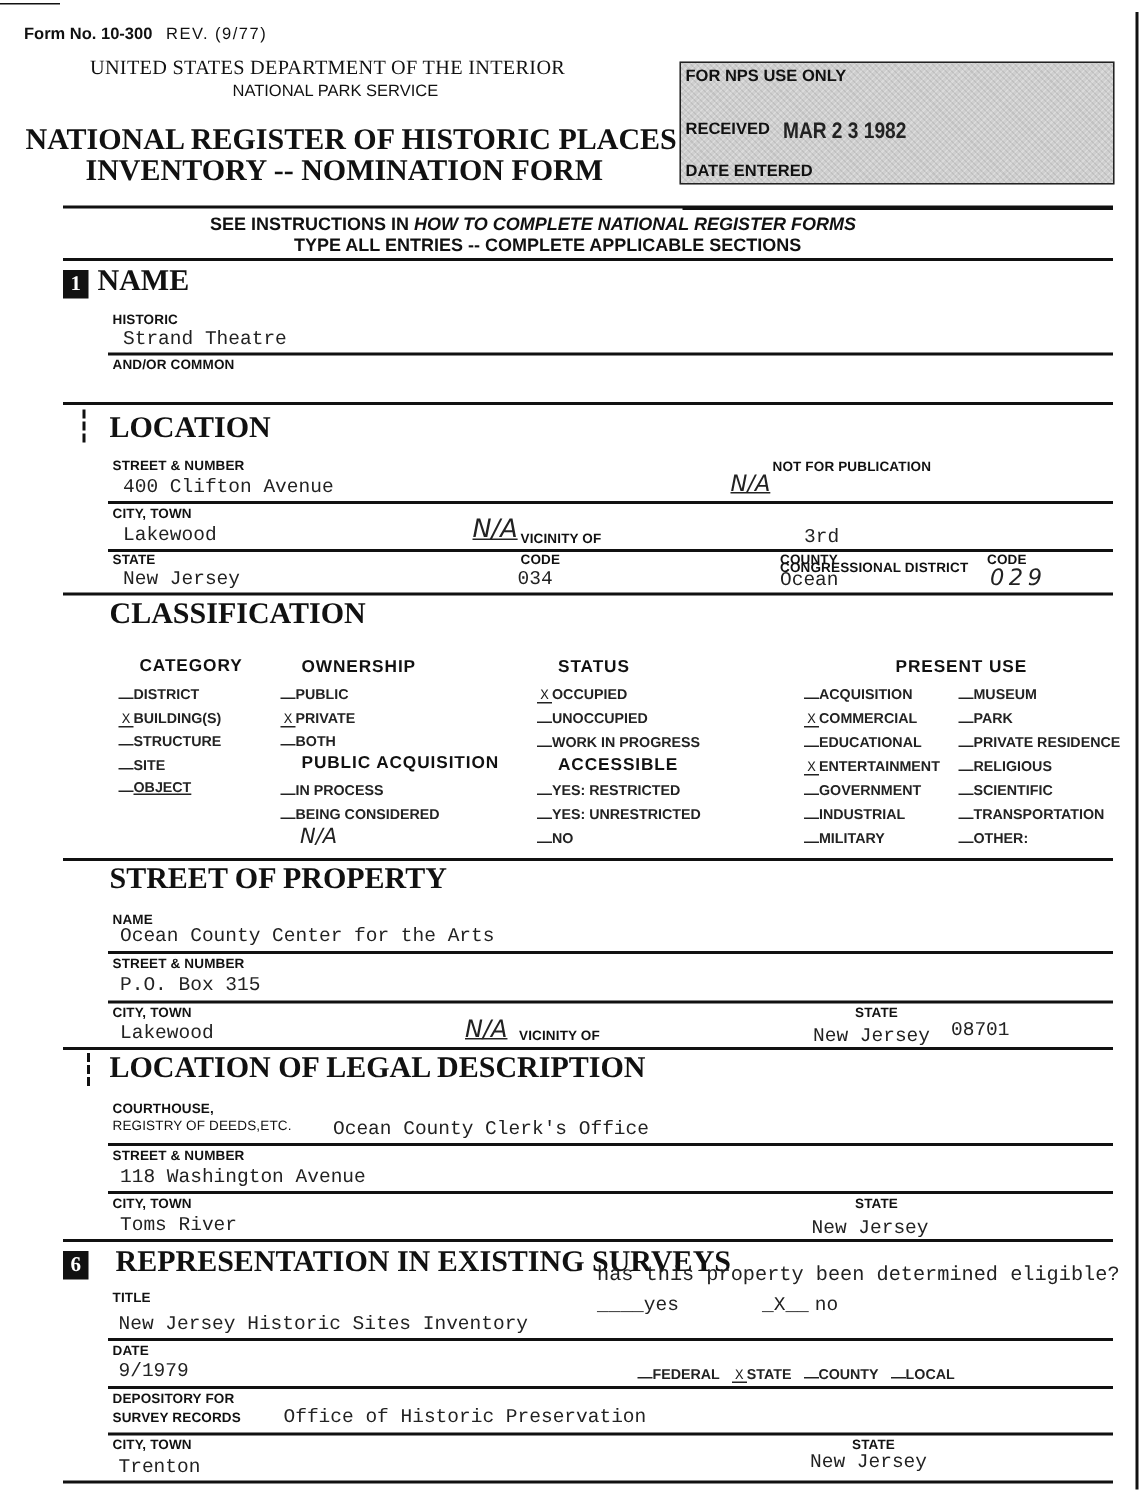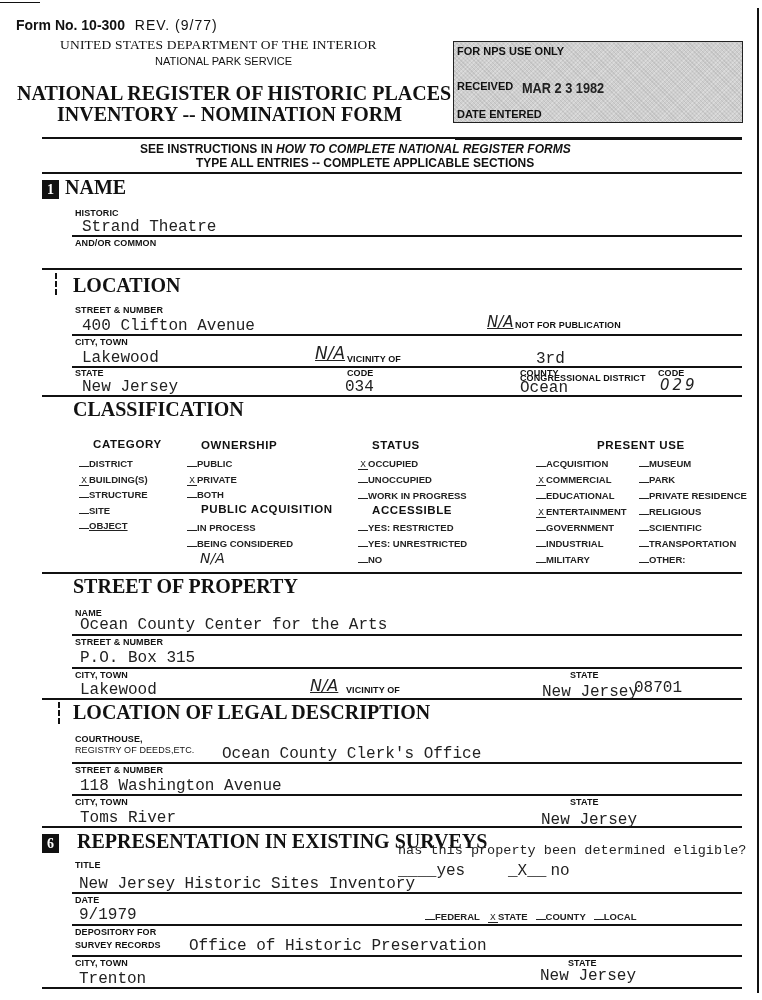--- a/index.html
+++ b/index.html
@@ -2,41 +2,41 @@
 <html><head>
 <meta charset="utf-8">
 <style>
   html, body { margin:0; padding:0; background:#ffffff; }
   body { width:762px; height:1000px; position:relative; overflow:hidden; color:#111; }
   .serif { font-family: "Liberation Serif", "DejaVu Serif", serif; }
   .sans { font-family: "Liberation Sans", "DejaVu Sans", sans-serif; }
   .abs { position:absolute; white-space:nowrap; }
   .hr { position:absolute; height:0; border-top:2px solid #111; }
   .lbl { font-family:"Liberation Sans","DejaVu Sans",sans-serif; font-size:9px; font-weight:bold; letter-spacing:0.1px; color:#111; }
-  .val { font-family:"Liberation Mono","DejaVu Sans Mono",monospace; font-size:16px; color:#222; }
+  .val { font-family:"Liberation Mono","DejaVu Sans Mono",monospace; font-size:13px; color:#222; }
   .hand { font-family:"DejaVu Sans", sans-serif; font-size:15px; color:#222; font-style:italic; }
   .sec-title { font-family:"Liberation Serif","DejaVu Serif",serif; font-weight:bold; font-size:20px; color:#111; }
   .num-box { display:inline-block; width:17px; height:19px; background:#111; color:#fff; font-family:"Liberation Serif",serif; font-weight:bold; font-size:14px; text-align:center; line-height:19px; }
   .opt { font-family:"Liberation Sans","DejaVu Sans",sans-serif; font-size:9.5px; font-weight:bold; color:#222; }
   .colhead { font-family:"Liberation Sans","DejaVu Sans",sans-serif; font-size:11.5px; font-weight:bold; letter-spacing:0.6px; color:#111; }
   .nps-box { position:absolute; left:453px; top:41px; width:288px; height:80px; border:1.5px solid #222;
     background-color:#cfcfcf;
     background-image: repeating-linear-gradient(45deg, rgba(0,0,0,0.07) 0 1px, transparent 1px 3px),
                       repeating-linear-gradient(-45deg, rgba(255,255,255,0.25) 0 1px, transparent 1px 3px); }
   .nps-lbl { font-family:"Liberation Sans","DejaVu Sans",sans-serif; font-size:11px; font-weight:bold; color:#111; position:absolute; }
   .stamp { font-family:"Liberation Sans Narrow","Liberation Sans",sans-serif; font-size:15px; font-weight:bold; color:#222; transform:scaleX(0.85); transform-origin:left; position:absolute; }
   .dash-mark { position:absolute; width:0; border-left:2px dashed #111; }
 </style>
 </head>
 <body>
 
 <div class="hr" style="left:0;top:2px;width:40px;border-top-width:1px;"></div>
 <div style="position:absolute;left:757px;top:8px;width:0;height:985px;border-left:2px solid #111;"></div>
 
-<div class="abs sans" style="left:16px;top:17px;font-size:14px;font-weight:bold;">
+<div class="abs sans" style="left:16px;top:17px;font-size:11px;font-weight:bold;">
   <span>Form No. 10-300</span>
   <span style="margin-left:6px;letter-spacing:1px;font-weight:normal;">REV. (9/77)</span>
 </div>
 <div class="abs serif" style="left:60px;top:37px;font-size:13.5px;letter-spacing:0.2px;">UNITED STATES DEPARTMENT OF THE INTERIOR</div>
 <div class="abs sans" style="left:155px;top:55px;font-size:11px;">NATIONAL PARK SERVICE</div>
 <div class="abs serif" style="left:17px;top:82px;font-size:20px;font-weight:bold;">NATIONAL REGISTER OF HISTORIC PLACES</div>
 <div class="abs serif" style="left:57px;top:103px;font-size:20px;font-weight:bold;">INVENTORY -- NOMINATION FORM</div>
 
 <div class="nps-box">
   <div class="nps-lbl" style="left:3px;top:3px;">FOR NPS USE ONLY</div>
@@ -62,21 +62,21 @@
 <div class="hr" style="left:72px;top:235px;width:670px;"></div>
 <div class="abs lbl" style="left:75px;top:238px;">AND/OR COMMON</div>
 <div class="abs val" style="left:82px;top:250px;"></div>
 
 <div class="hr" style="left:42px;top:268px;width:700px;"></div>
 <div class="dash-mark" style="left:55px;top:273px;height:22px;"></div>
 <div class="abs sec-title" style="left:73px;top:274px;">LOCATION</div>
 <div class="abs lbl" style="left:75px;top:305px;">STREET &amp; NUMBER</div>
 <div class="abs val" style="left:82px;top:317px;">400 Clifton Avenue</div>
 <div class="abs hand" style="left:487px;top:313px;text-decoration:underline;">N/A</div>
-<div class="abs lbl" style="left:515px;top:320px;">NOT FOR PUBLICATION</div>
+<div class="abs lbl" style="left:515px;top:306px;">NOT FOR PUBLICATION</div>
 <div class="hr" style="left:72px;top:334px;width:670px;"></div>
 <div class="abs lbl" style="left:75px;top:337px;">CITY, TOWN</div>
 <div class="abs val" style="left:82px;top:349px;">Lakewood</div>
 <div class="abs hand" style="left:315px;top:343px;text-decoration:underline;font-size:17px;">N/A</div>
 <div class="abs lbl" style="left:347px;top:354px;">VICINITY OF</div>
 <div class="abs lbl" style="left:520px;top:337px;margin-top:36px;">CONGRESSIONAL DISTRICT</div>
 <div class="abs val" style="left:536px;top:350px;">3rd</div>
 <div class="hr" style="left:72px;top:366px;width:670px;"></div>
 <div class="abs lbl" style="left:75px;top:368px;">STATE</div>
 <div class="abs val" style="left:82px;top:378px;">New Jersey</div>

